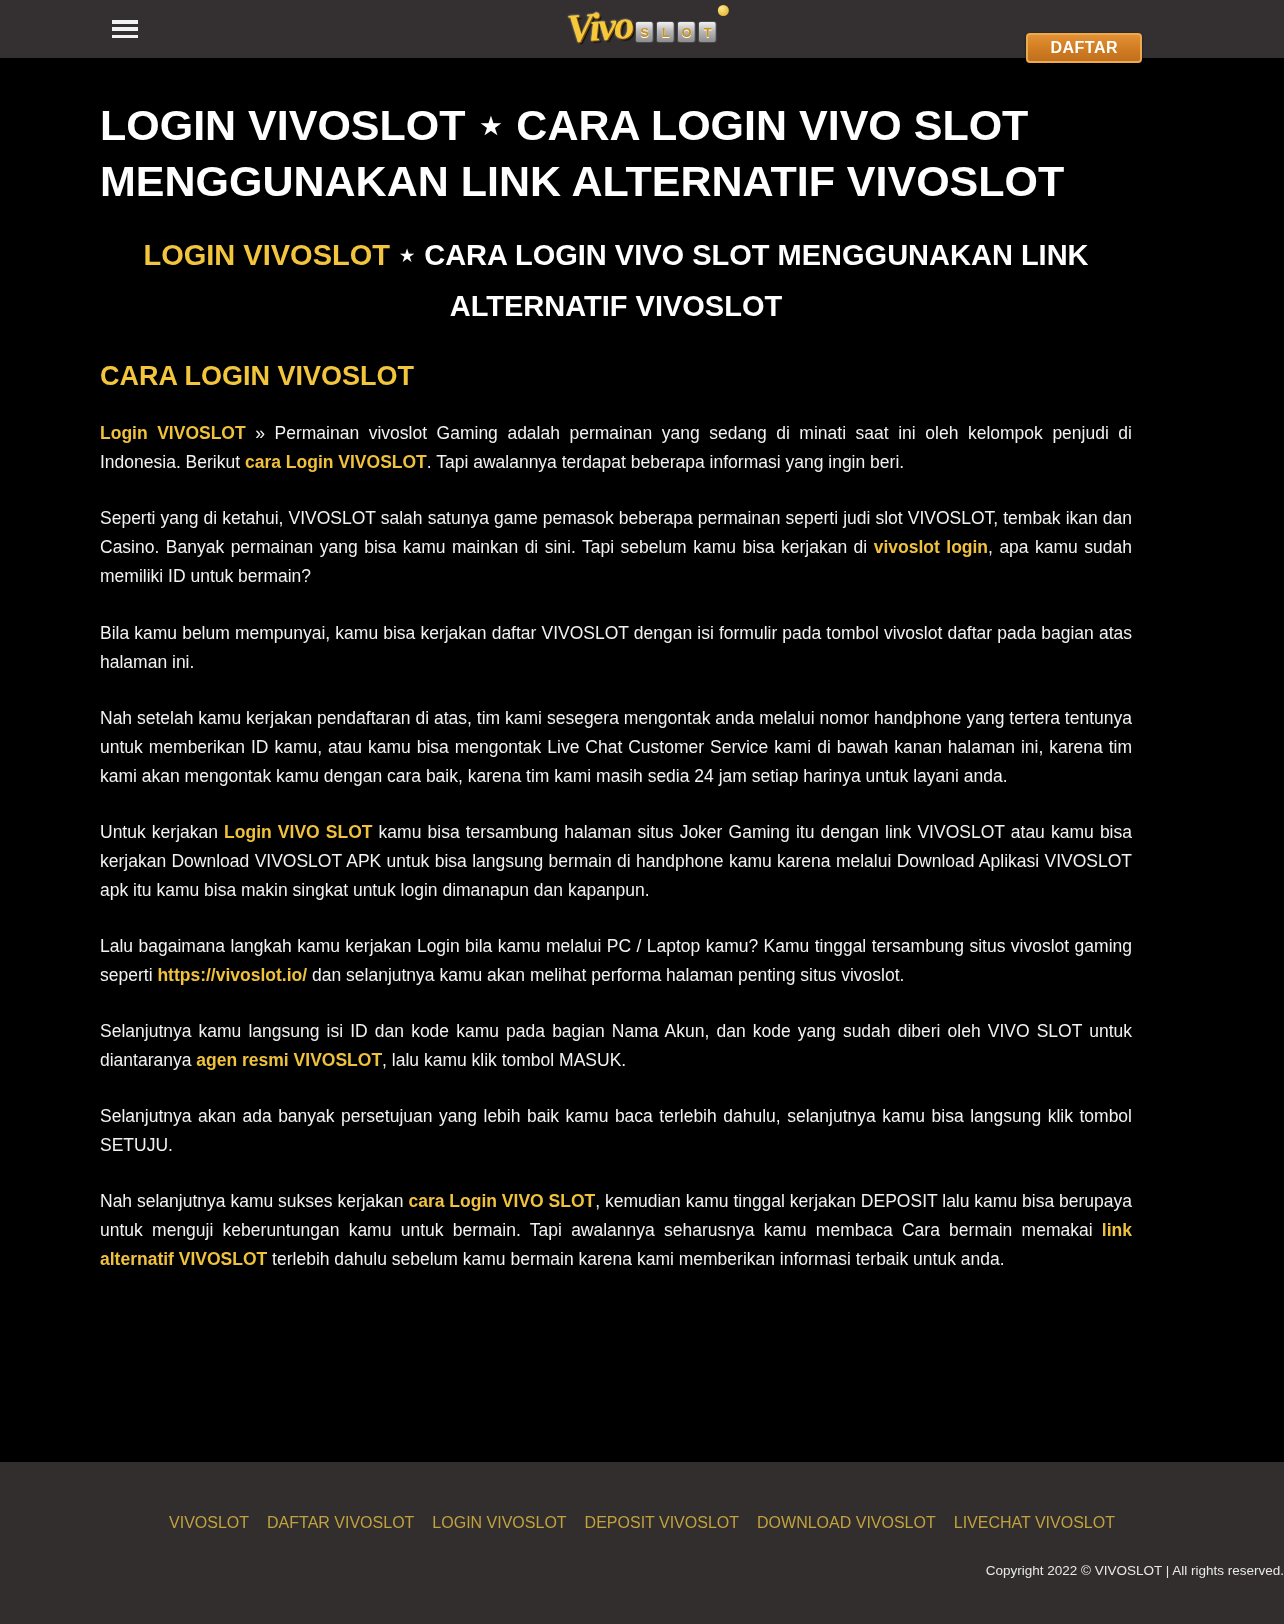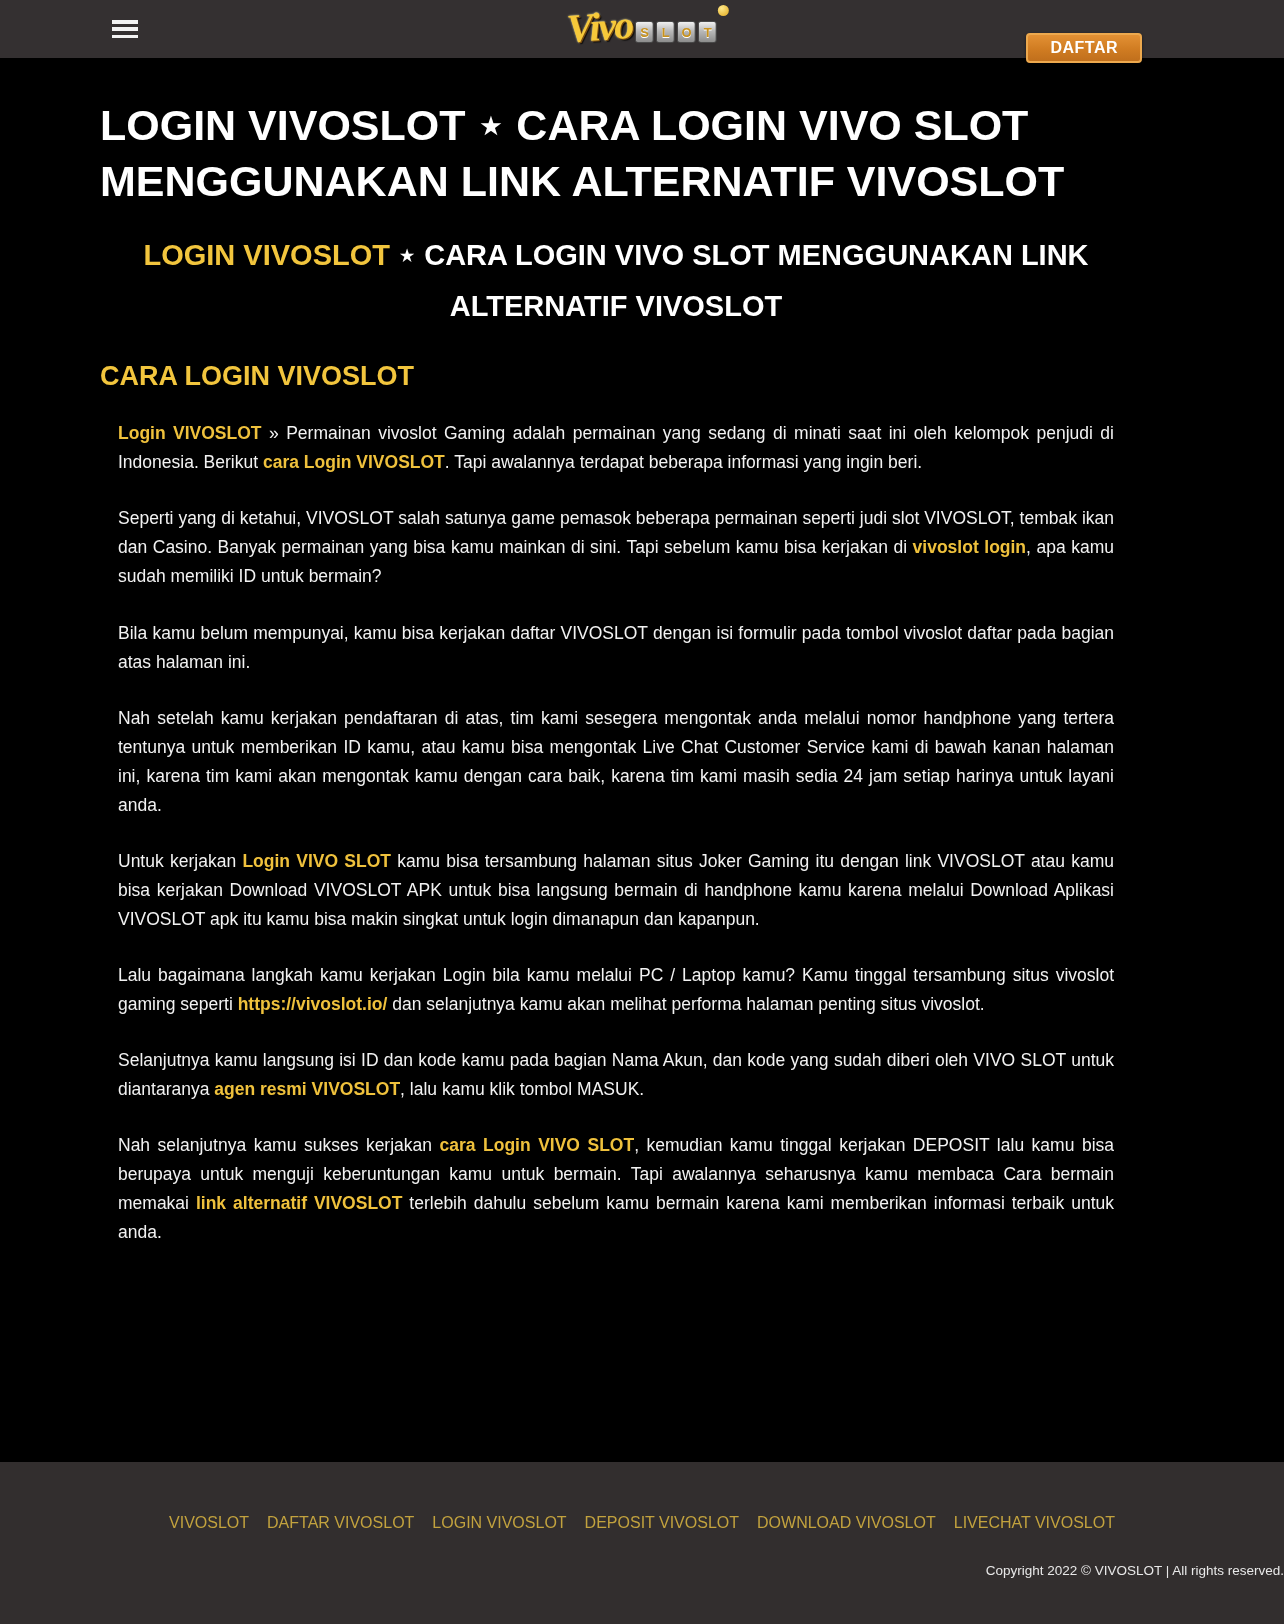--- a/index.html
+++ b/index.html
@@ -119,21 +119,21 @@
     color: #f2c53d;
     font-size: 27px;
     font-weight: 700;
     margin: 30px 0 6px;
   }
   .article p {
     color: #f2f2f2;
     font-size: 17.5px;
     line-height: 1.66;
     text-align: justify;
-    margin: 27px 18px;
+    margin: 27px 0;
   }
   .gold-link {
     color: #efc13c;
     font-weight: 700;
     text-decoration: none;
     cursor: pointer;
   }
 
   
   .footer {
@@ -193,20 +193,21 @@
   <h3 class="section-heading">CARA LOGIN VIVOSLOT</h3>
 
   <div class="article" id="paragraphs">
       <p><a class="gold-link" href="#">Login VIVOSLOT</a> » Permainan vivoslot Gaming adalah permainan yang sedang di minati saat ini oleh kelompok penjudi di Indonesia. Berikut <a class="gold-link" href="#">cara Login VIVOSLOT</a>. Tapi awalannya terdapat beberapa informasi yang ingin beri.</p>
       <p>Seperti yang di ketahui, VIVOSLOT salah satunya game pemasok beberapa permainan seperti judi slot VIVOSLOT, tembak ikan dan Casino. Banyak permainan yang bisa kamu mainkan di sini. Tapi sebelum kamu bisa kerjakan di <a class="gold-link" href="#">vivoslot login</a>, apa kamu sudah memiliki ID untuk bermain?</p>
       <p>Bila kamu belum mempunyai, kamu bisa kerjakan daftar VIVOSLOT dengan isi formulir pada tombol vivoslot daftar pada bagian atas halaman ini.</p>
       <p>Nah setelah kamu kerjakan pendaftaran di atas, tim kami sesegera mengontak anda melalui nomor handphone yang tertera tentunya untuk memberikan ID kamu, atau kamu bisa mengontak Live Chat Customer Service kami di bawah kanan halaman ini, karena tim kami akan mengontak kamu dengan cara baik, karena tim kami masih sedia 24 jam setiap harinya untuk layani anda.</p>
       <p>Untuk kerjakan <a class="gold-link" href="#">Login VIVO SLOT</a> kamu bisa tersambung halaman situs Joker Gaming itu dengan link VIVOSLOT atau kamu bisa kerjakan Download VIVOSLOT APK untuk bisa langsung bermain di handphone kamu karena melalui Download Aplikasi VIVOSLOT apk itu kamu bisa makin singkat untuk login dimanapun dan kapanpun.</p>
       <p>Lalu bagaimana langkah kamu kerjakan Login bila kamu melalui PC / Laptop kamu? Kamu tinggal tersambung situs vivoslot gaming seperti <a class="gold-link" href="#">https://vivoslot.io/</a> dan selanjutnya kamu akan melihat performa halaman penting situs vivoslot.</p>
       <p>Selanjutnya kamu langsung isi ID dan kode kamu pada bagian Nama Akun, dan kode yang sudah diberi oleh VIVO SLOT untuk diantaranya <a class="gold-link" href="#">agen resmi VIVOSLOT</a>, lalu kamu klik tombol MASUK.</p>
+      <p>Selanjutnya akan ada banyak persetujuan yang lebih baik kamu baca terlebih dahulu, selanjutnya kamu bisa langsung klik tombol SETUJU.</p>
       <p>Nah selanjutnya kamu sukses kerjakan <a class="gold-link" href="#">cara Login VIVO SLOT</a>, kemudian kamu tinggal kerjakan DEPOSIT lalu kamu bisa berupaya untuk menguji keberuntungan kamu untuk bermain. Tapi awalannya seharusnya kamu membaca Cara bermain memakai <a class="gold-link" href="#">link alternatif VIVOSLOT</a> terlebih dahulu sebelum kamu bermain karena kami memberikan informasi terbaik untuk anda.</p>
     </div>
 </main>
 
 <footer class="footer">
   <nav class="footer-nav" id="footer-nav">
       <a href="#">VIVOSLOT</a>
       <a href="#">DAFTAR VIVOSLOT</a>
       <a href="#">LOGIN VIVOSLOT</a>
       <a href="#">DEPOSIT VIVOSLOT</a>

